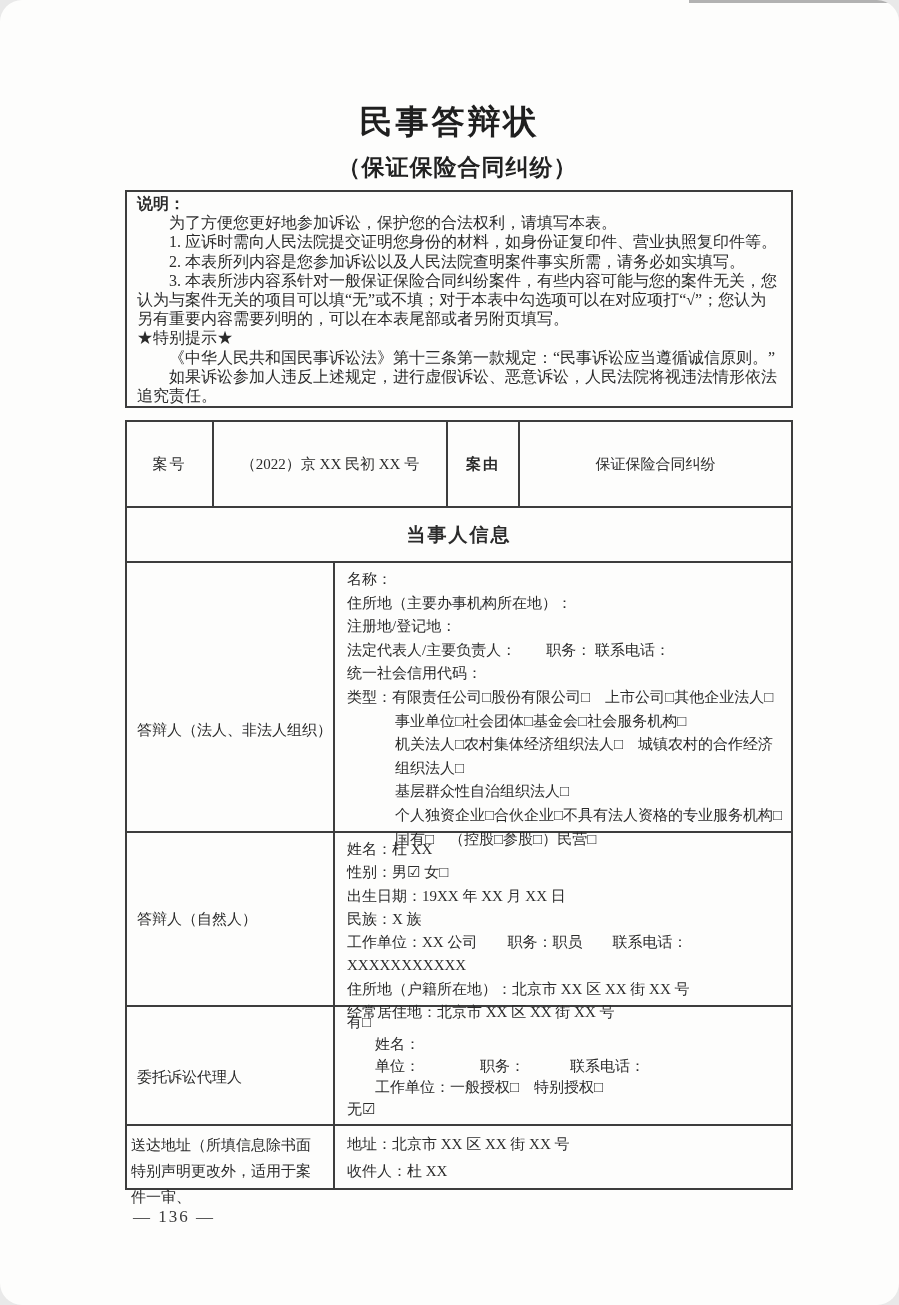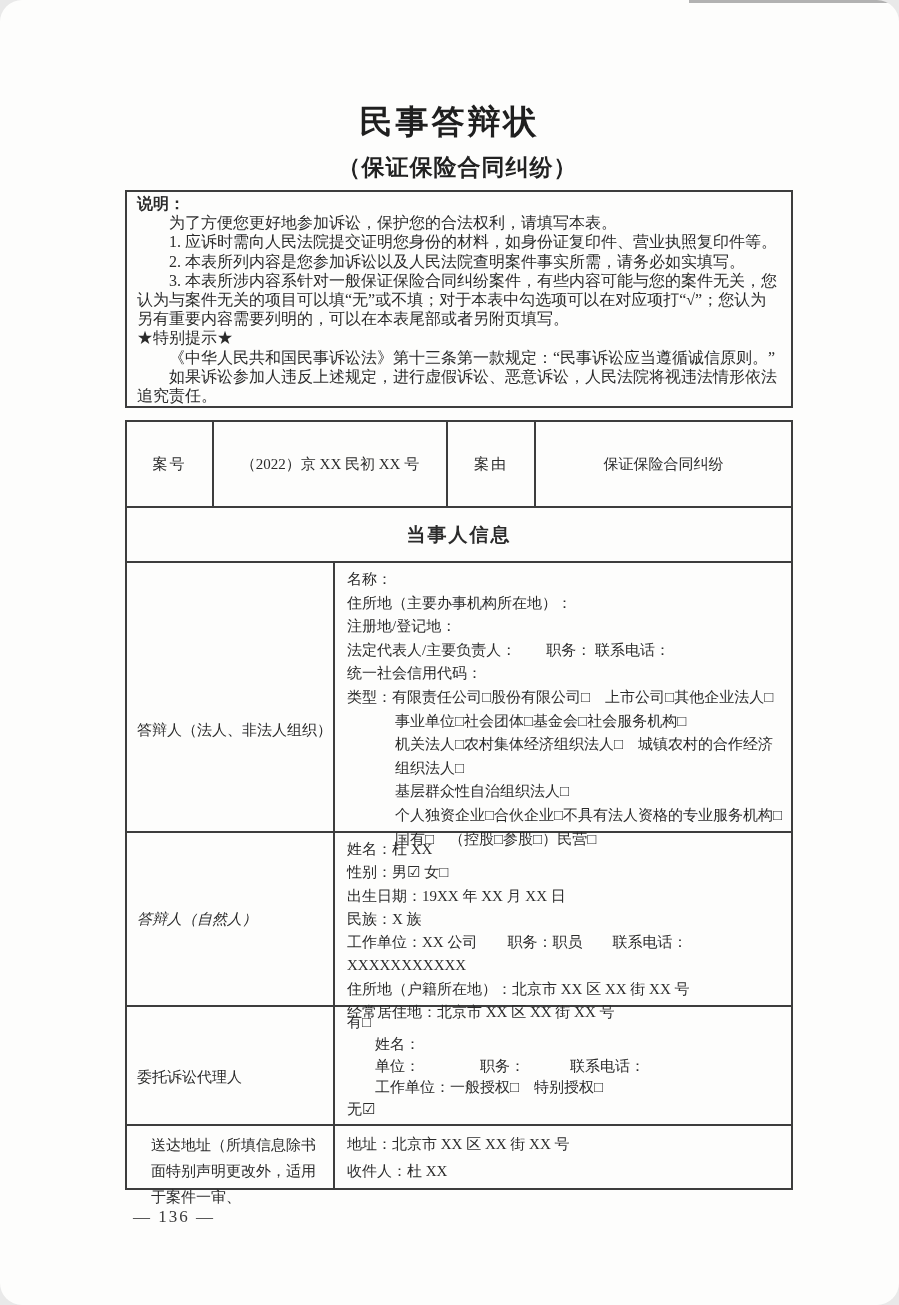--- a/index.html
+++ b/index.html
@@ -46,39 +46,39 @@
   }
   .trow{display:flex;box-sizing:border-box;border-top:2px solid #3d3d3d;}
   .trow:first-child{border-top:none;}
   .cell{box-sizing:border-box;}
   .vline{border-right:2px solid #3d3d3d;}
   
   .row-case{height:84px;}
   .row-case .cell{display:flex;align-items:center;justify-content:center;}
   .c-caseno-label{width:87px;letter-spacing:2px;}
   .c-caseno-value{width:234px;}
-  .c-cause-label{width:88px;letter-spacing:2px;}
+  .c-cause-label{width:72px;letter-spacing:2px;font-weight:bold;}
   .c-cause-value{flex:1;}
   
   .row-header{height:55px;align-items:center;justify-content:center;}
   .section-title{width:100%;text-align:center;font-size:19px;font-weight:bold;letter-spacing:2px;}
   
   .label-cell{width:208px;display:flex;justify-content:flex-start;align-items:center;padding-left:10px;}
   .content-cell{flex:1;padding:5px 4px 0 12px;}
   .row-corp{height:270px;}
   .row-corp .line{line-height:23.6px;}
   .row-corp .label-cell span{margin-top:66px;}
   .row-natural{height:174px;}
   .row-natural .line{line-height:23.3px;}
-  .row-natural .label-cell span{font-style:italic;}
+  .row-natural .label-cell span{}
   .row-agent{height:119px;}
   .row-agent .line{line-height:21.8px;}
   .row-agent .label-cell span{margin-top:24px;}
   .row-service{height:64px;}
-  .row-service .label-cell{align-items:flex-start;padding:6px 8px 0 24px;line-height:26px;}
+  .row-service .label-cell{align-items:flex-start;padding:6px 8px 0 4px;line-height:26px;}
   .row-service .content-cell .line{line-height:27px;}
   .ind1{padding-left:48px;}
   .ind2{padding-left:28px;}
   .page-number{
     position:absolute;left:133px;top:1207px;
     font-size:17px;letter-spacing:2px;color:#3a3a3a;
   }
 </style>
 </head>
 <body>

